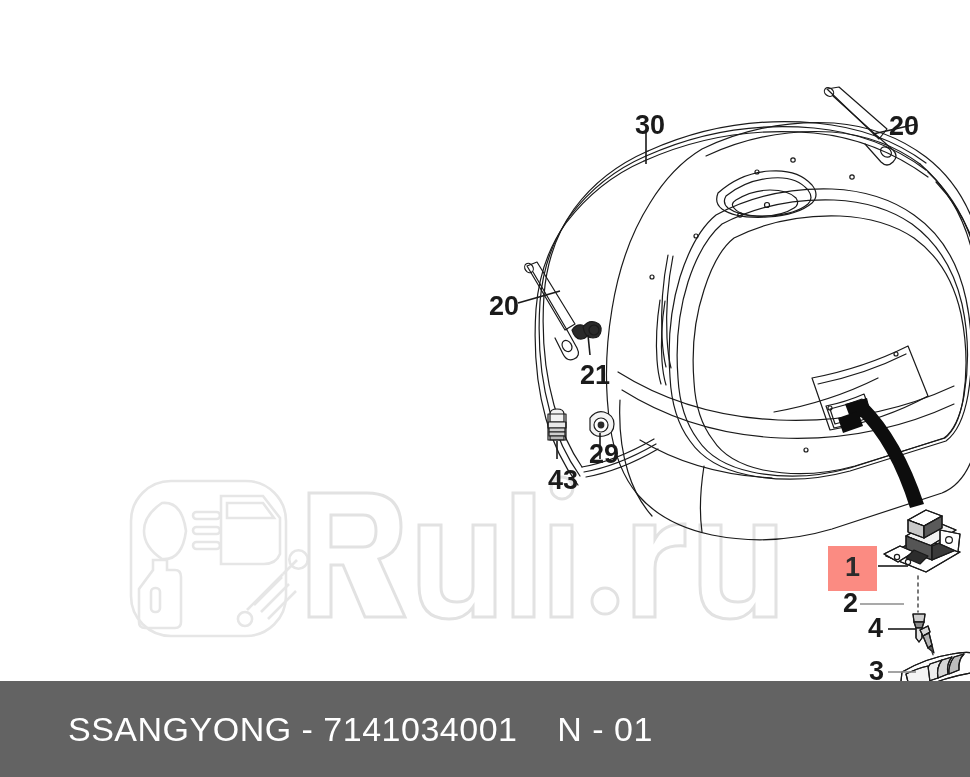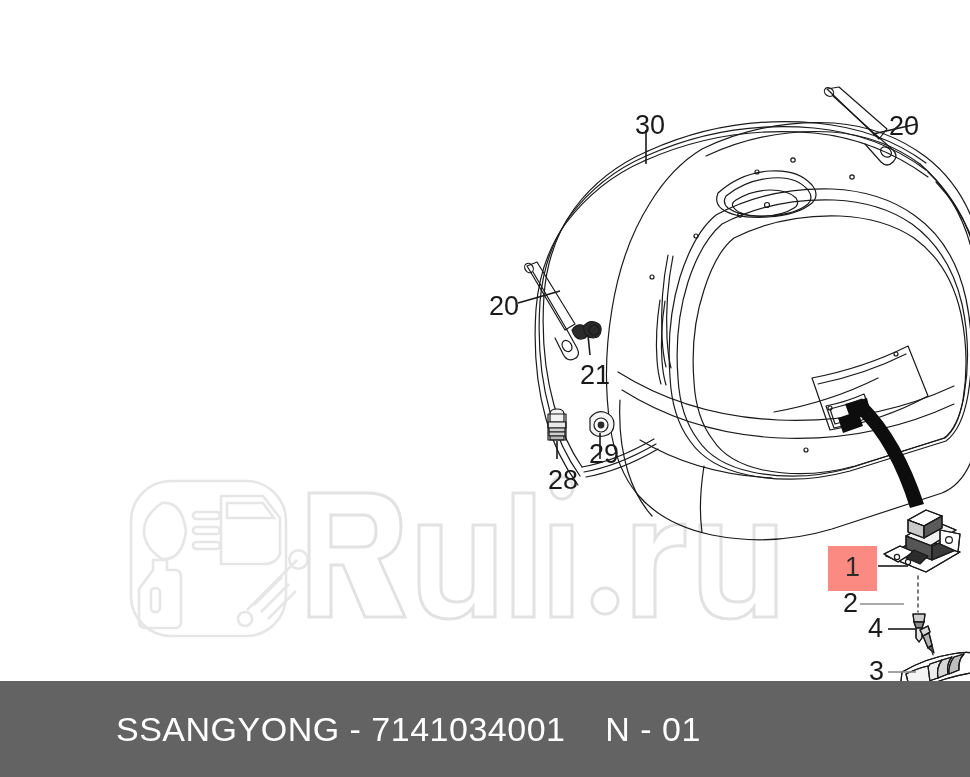--- a/index.html
+++ b/index.html
@@ -35,20 +35,21 @@
     pointer-events: none;
   }
   
   .callout {
     position: absolute;
     font-family: "Liberation Sans", sans-serif;
     font-size: 27px;
     color: #1a1a1a;
     line-height: 1;
     white-space: nowrap;
+    font-weight: bold;
   }
   .callout.highlighted {
     background: #fb8b82;
     color: #2b2b2b;
     padding: 8px 17px 10px 17px;
     font-size: 27px;
   }
   
   #footer-bar {
     position: absolute;
@@ -58,21 +59,21 @@
     height: 96px;
     background: #636363;
     display: flex;
     align-items: center;
   }
   #footer-text {
     color: #ffffff;
     font-family: "Liberation Sans", sans-serif;
     font-size: 34px;
     letter-spacing: 0.5px;
-    margin-left: 116px;
+    margin-left: 68px;
     white-space: pre;
   }
 </style>
 </head>
 <body>
 
 <div id="page">
 
   <svg id="watermark" viewBox="0 0 970 777">
     <g fill="none" stroke="#e6e6e6" stroke-width="2.6">
@@ -362,21 +363,21 @@
       <path d="M860 604 h44" stroke="#8c8c8c"></path>
       <path d="M888 629 h28" stroke="#1a1a1a"></path>
       <path d="M888 672 h28" stroke="#8c8c8c"></path>
     </g>
   </svg>
 
   <div class="callout" style="left:635px; top:112px;">30</div>
   <div class="callout" style="left:889px; top:113px;">20</div>
   <div class="callout" style="left:489px; top:293px;">20</div>
   <div class="callout" style="left:580px; top:362px;">21</div>
-  <div class="callout" style="left:548px; top:467px;">28</div>
+  <div class="callout" style="left:548px; top:467px;">43</div>
   <div class="callout" style="left:589px; top:441px;">29</div>
   <div class="callout highlighted" style="left:828px; top:546px;">1</div>
   <div class="callout" style="left:843px; top:590px;">2</div>
   <div class="callout" style="left:868px; top:615px;">4</div>
   <div class="callout" style="left:869px; top:658px;">3</div>
 
   <div id="footer-bar">
     <div id="footer-text">SSANGYONG - 7141034001    N - 01</div>
   </div>
 

